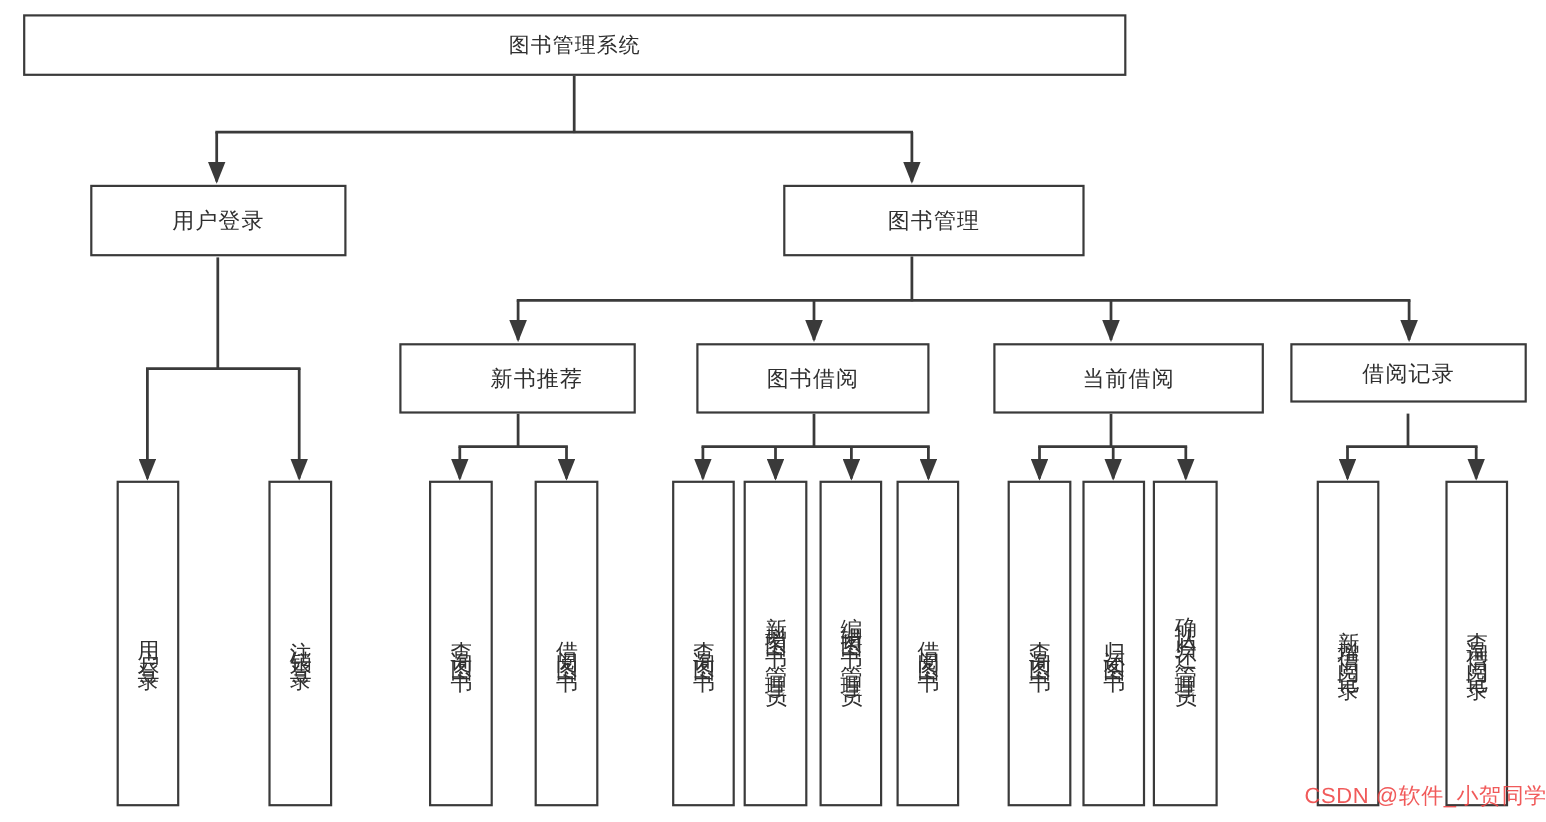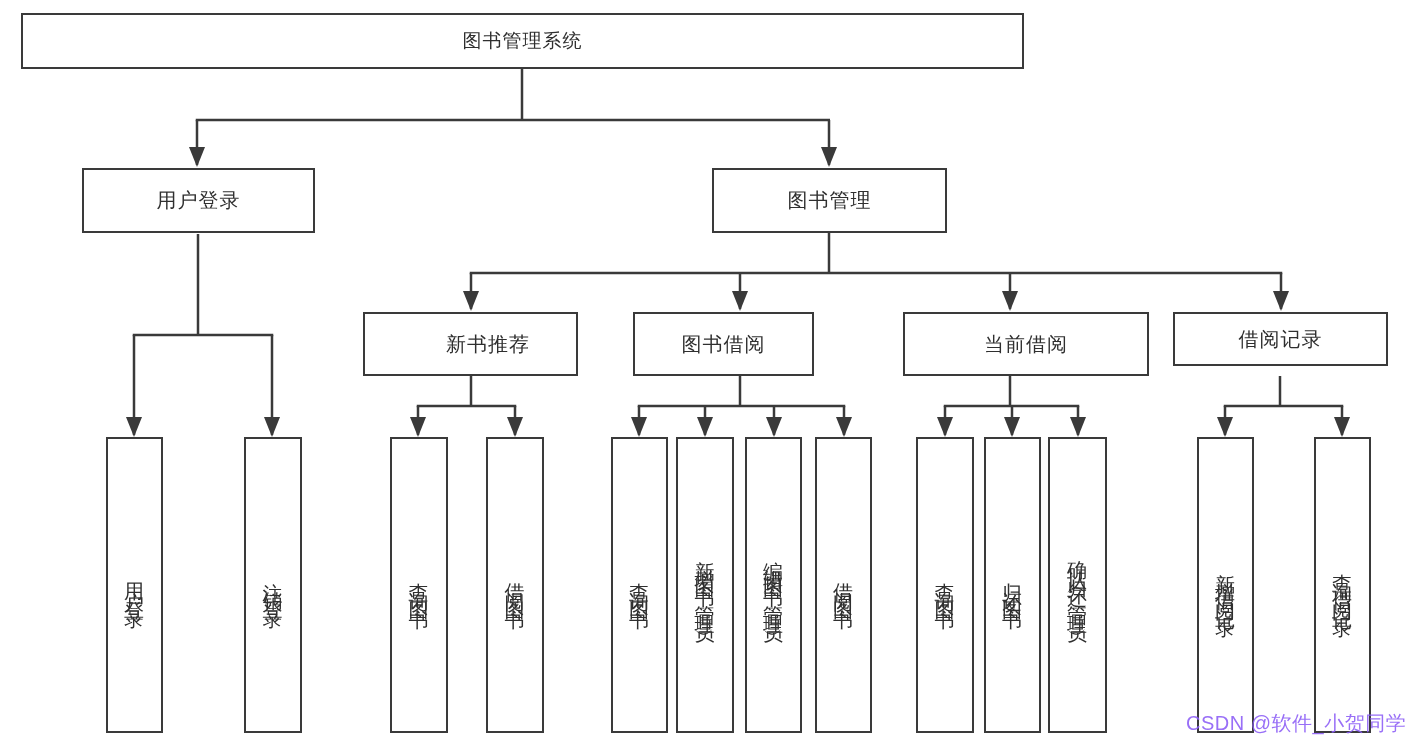--- a/index.html
+++ b/index.html
@@ -14,21 +14,21 @@
     border:2.5px solid #3a3a3a;display:flex;align-items:center;justify-content:center;font-family:Liberation Serif, serif;
   }
   .hbox .label{font-size:20px;letter-spacing:1px;white-space:nowrap;}
   .root .label{font-size:19px;}
   .vbox .label{
     writing-mode:vertical-rl;text-orientation:mixed;
     font-size:20px;letter-spacing:9px;line-height:1;
   }
   .watermark{
     position:absolute;left:1186px;top:710px;width:215px;
-    font-size:20px;color:#8b5cf6;opacity:.88;letter-spacing:0.5px;
+    font-size:20px;color:#ef4444;opacity:.88;letter-spacing:0.5px;
     white-space:nowrap;text-align:right;
   }
 </style>
 </head>
 <body>
 
 <div class="stage">
 
   <svg class="edges-svg" width="1405" height="747" viewBox="0 0 1405 747">
     <defs>
@@ -80,28 +80,28 @@
     </g>
   </svg>
 
   <div class="node hbox root" style="left:21px;top:13px;width:1003px;height:56px;">
     <span class="label">图书管理系统</span>
   </div>
 
   <div class="node hbox" style="left:82px;top:168px;width:233px;height:65px;">
     <span class="label">用户登录</span>
   </div>
-  <div class="node hbox" style="left:712px;top:168px;width:235px;height:65px;text-align:right;">
+  <div class="node hbox" style="left:712px;top:168px;width:274px;height:65px;text-align:right;">
     <span class="label">图书管理</span>
   </div>
 
   <div class="node hbox" style="left:363px;top:312px;width:215px;height:64px;padding-left:35px;">
     <span class="label">新书推荐</span>
   </div>
-  <div class="node hbox" style="left:633px;top:312px;width:181px;height:64px;">
+  <div class="node hbox" style="left:633px;top:312px;width:212px;height:64px;">
     <span class="label">图书借阅</span>
   </div>
   <div class="node hbox" style="left:903px;top:312px;width:246px;height:64px;">
     <span class="label">当前借阅</span>
   </div>
   <div class="node hbox" style="left:1173px;top:312px;width:215px;height:54px;">
     <span class="label">借阅记录</span>
   </div>
 
   <div class="node vbox" style="left:106px;top:437px;width:57px;height:296px;">

